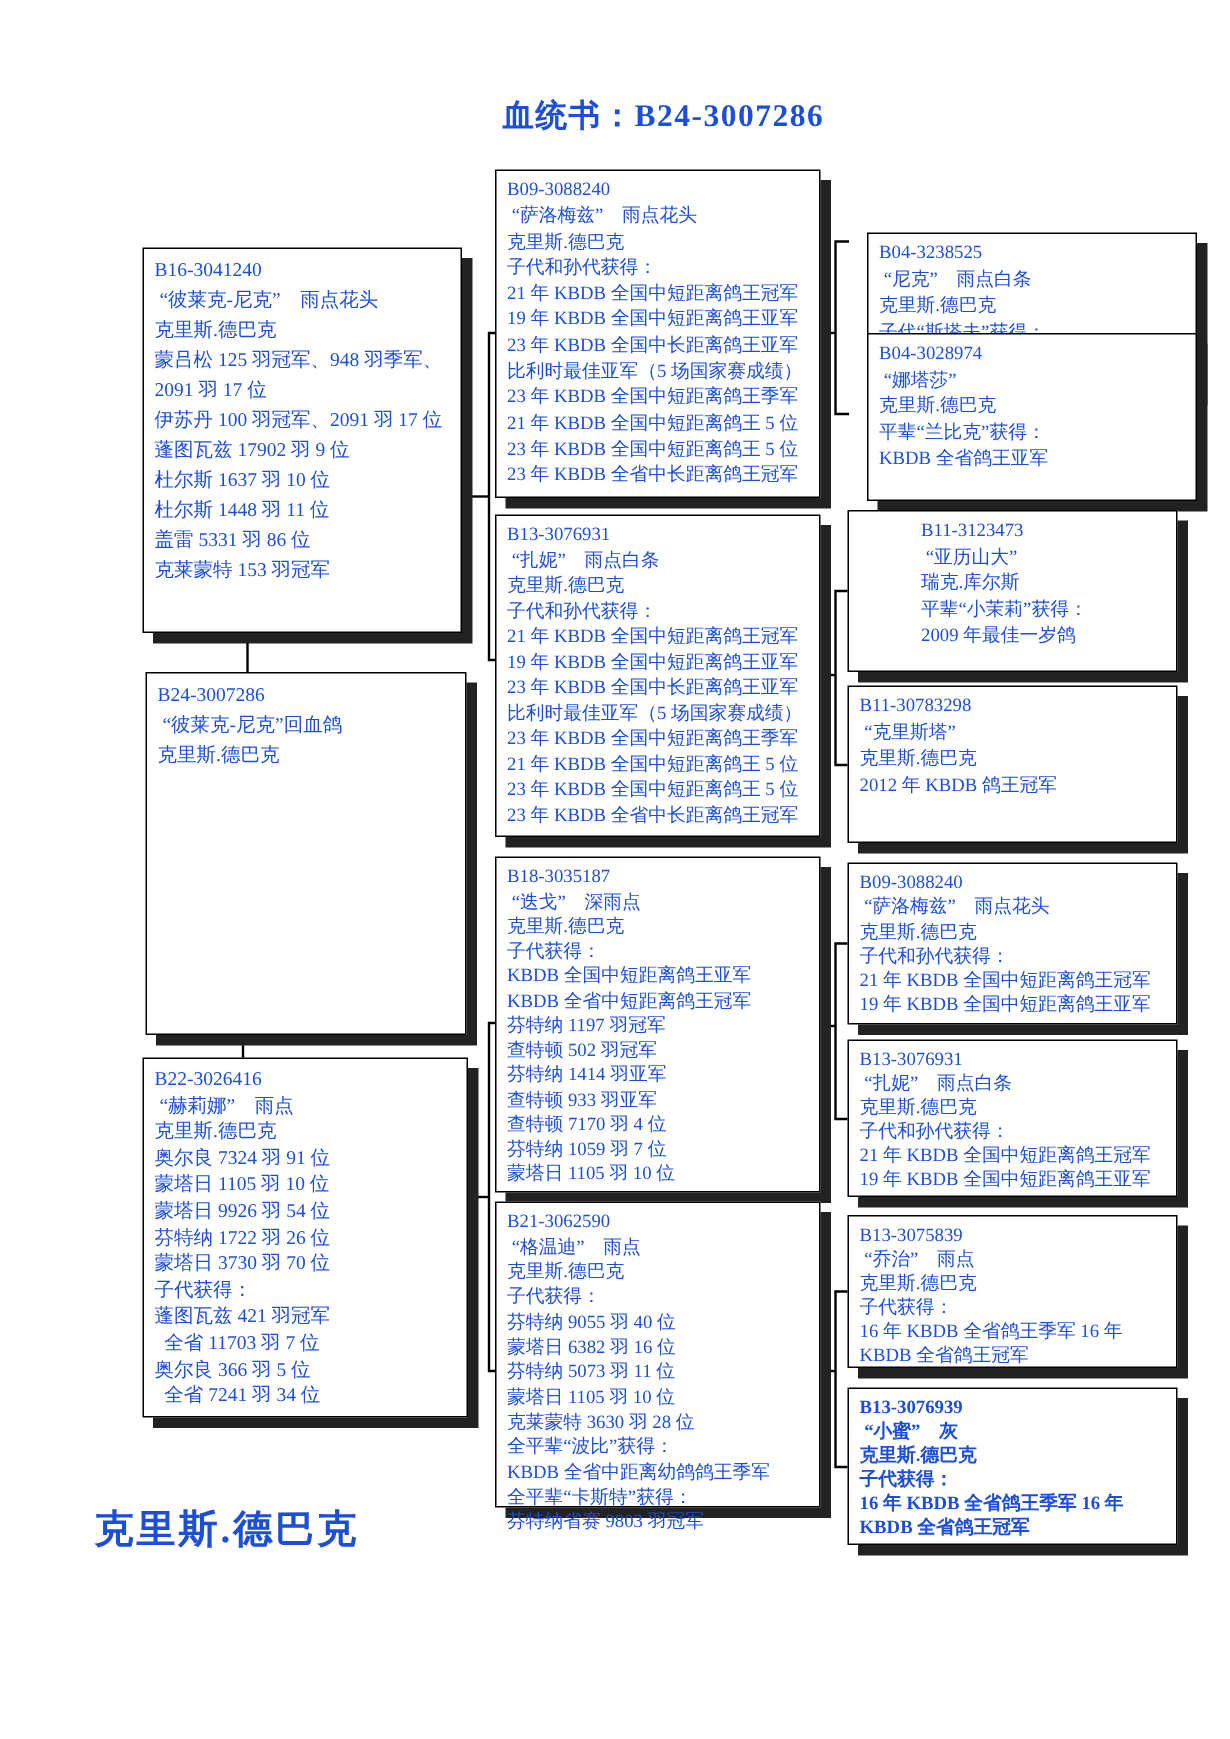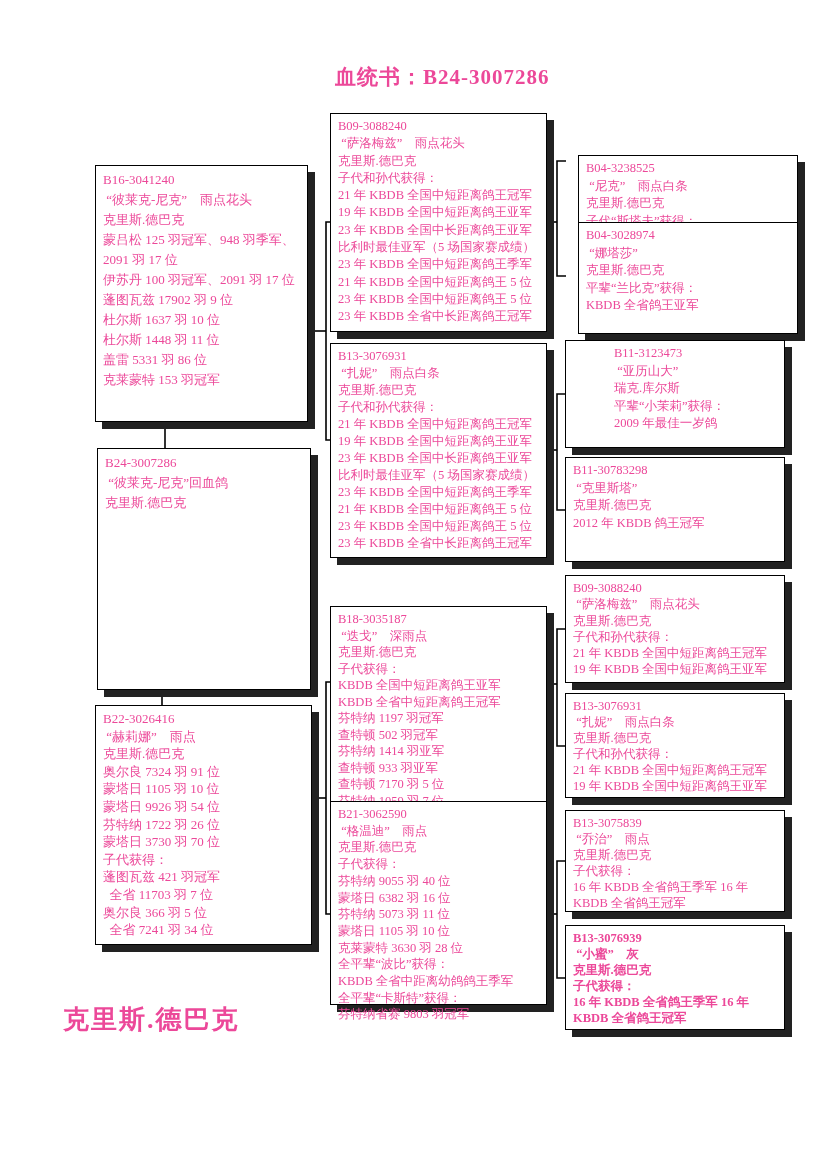--- a/index.html
+++ b/index.html
@@ -1,18 +1,18 @@
 <!DOCTYPE html>
 <html><head>
 <meta charset="utf-8">
 <style>
   html,body{margin:0;padding:0;background:#ffffff;}
   #canvas{
     position:relative;width:820px;height:1159px;background:#ffffff;overflow:hidden;
-    font-family:"Liberation Serif","DejaVu Serif",serif;color:#ec4899;
+    font-family:"Liberation Serif","DejaVu Serif",serif;color:#1d4ed8;
   }
   #wires{position:absolute;left:0;top:0;width:820px;height:1159px;z-index:1;}
   .pbox{
     position:absolute;z-index:2;background:#fff;border:1.5px solid #000;
     box-shadow:7px 7px 0 #222;padding:4px 7px;font-size:12.5px;box-sizing:border-box;
   }
   .pbox .line{line-height:var(--lh,17px);white-space:pre;}
   .title{
     position:absolute;z-index:3;font-size:21px;font-weight:bold;letter-spacing:1px;
   }
@@ -111,32 +111,32 @@
       <div class="line">子代和孙代获得：</div>
       <div class="line">21 年 KBDB 全国中短距离鸽王冠军</div>
       <div class="line">19 年 KBDB 全国中短距离鸽王亚军</div>
       <div class="line">23 年 KBDB 全国中长距离鸽王亚军</div>
       <div class="line">比利时最佳亚军（5 场国家赛成绩）</div>
       <div class="line">23 年 KBDB 全国中短距离鸽王季军</div>
       <div class="line">21 年 KBDB 全国中短距离鸽王 5 位</div>
       <div class="line">23 年 KBDB 全国中短距离鸽王 5 位</div>
       <div class="line">23 年 KBDB 全省中长距离鸽王冠军</div>
     </div>
-  <div class="pbox" style="left:330px;top:571px;width:217px;height:224px;margin-top:35px;--lh:16.5px;">
+  <div class="pbox" style="left:330px;top:571px;width:217px;height:224px;--lh:16.5px;">
       <div class="line">B18-3035187</div>
       <div class="line"> “迭戈”　深雨点</div>
       <div class="line">克里斯.德巴克</div>
       <div class="line">子代获得：</div>
       <div class="line">KBDB 全国中短距离鸽王亚军</div>
       <div class="line">KBDB 全省中短距离鸽王冠军</div>
       <div class="line">芬特纳 1197 羽冠军</div>
       <div class="line">查特顿 502 羽冠军</div>
       <div class="line">芬特纳 1414 羽亚军</div>
       <div class="line">查特顿 933 羽亚军</div>
-      <div class="line">查特顿 7170 羽 5 位</div>
+      <div class="line">查特顿 7170 羽 4 位</div>
       <div class="line">芬特纳 1059 羽 7 位</div>
       <div class="line">蒙塔日 1105 羽 10 位</div>
     </div>
   <div class="pbox" style="left:330px;top:801px;width:217px;height:204px;--lh:16.7px;">
       <div class="line">B21-3062590</div>
       <div class="line"> “格温迪”　雨点</div>
       <div class="line">克里斯.德巴克</div>
       <div class="line">子代获得：</div>
       <div class="line">芬特纳 9055 羽 40 位</div>
       <div class="line">蒙塔日 6382 羽 16 位</div>

